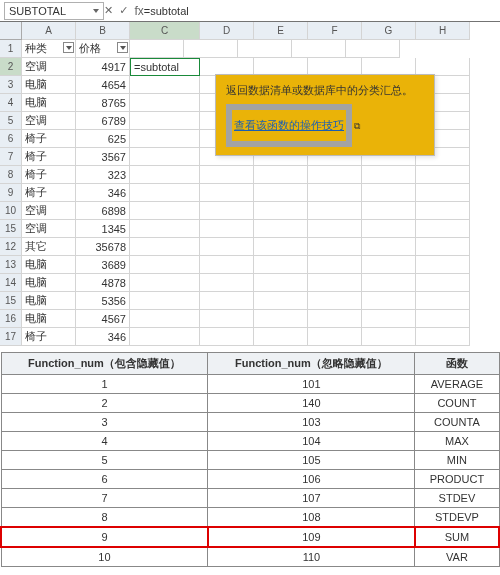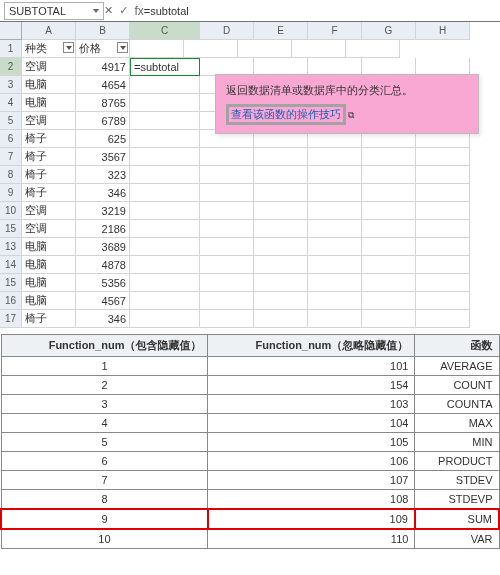--- a/index.html
+++ b/index.html
@@ -18,27 +18,27 @@
 .rowhdr{background:#e8eef4;justify-content:center;width:22px;font-size:10px;color:#555}
 .corner{width:22px;background:#e8eef4;border-right:1px solid #aaa;border-bottom:1px solid #aaa}
 .colA{width:54px}.colB{width:54px}.colC{width:70px}.colD{width:54px}.colE{width:54px}.colF{width:54px}.colG{width:54px}.colH{width:54px}
 .hdrcell.sel{background:#c9dcc9}
 .rowhdr.sel{background:#c9dcc9}
 .cell.b{text-align:right;justify-content:flex-end}
 .filter{position:absolute;right:1px;top:2px;width:11px;height:11px;border:1px solid #888;background:#fff;display:flex;align-items:center;justify-content:center}
 .filter:after{content:"";border-left:3px solid transparent;border-right:3px solid transparent;border-top:4px solid #555}
 .activec{border:1.5px solid #1a8a3a!important;background:#fff;position:relative;z-index:2}
 .activerow .rowhdr{background:#c9dcc9}
-.tooltip{position:absolute;left:215px;top:52px;width:264px;background:#f9a8d4;border:1px solid #bbb;padding:8px 10px;font-size:11px;z-index:6;box-shadow:2px 2px 4px rgba(0,0,0,.1)}
+.tooltip{position:absolute;left:215px;top:52px;width:220px;background:#eab308;border:1px solid #bbb;padding:8px 10px;font-size:11px;z-index:6;box-shadow:2px 2px 4px rgba(0,0,0,.1)}
 .tooltip .t1{margin-bottom:6px}
-.tooltip .t2{color:#1a5fb4;cursor:pointer;border:3px solid #a3a3a3;padding:0 2px;display:inline-block}
+.tooltip .t2{color:#1a5fb4;text-decoration:underline;cursor:pointer;border:6px solid #a3a3a3;padding:8px 2px;display:inline-block}
 .tooltip .popicon{display:inline-block;margin-left:2px;font-size:9px}
 
 .reftable{margin-top:6px;border:1px solid #888;border-collapse:collapse;width:100%;font-size:11px}
-.reftable th,.reftable td{border:1px solid #888;padding:3px 6px;text-align:right}
+.reftable th,.reftable td{border:1px solid #888;padding:3px 6px;text-align:center}
 .reftable th{background:#eef1f4;font-weight:bold}
 .reftable td.l{text-align:center}
 .reftable tr.hot td{border:2px solid #d00}
 .hdrrow .hdrcell{position:relative}
 .cellwrap{position:relative}
 </style>
 </head>
 <body>
 
 <div class="fbar">
@@ -169,32 +169,43 @@
         <div class="cell colC"></div>
         <div class="cell colD"></div>
         <div class="cell colE"></div>
         <div class="cell colF"></div>
         <div class="cell colG"></div>
         <div class="cell colH"></div>
       </div>
       <div class="row">
         <div class="rowhdr">10</div>
         <div class="cell colA">空调</div>
-        <div class="cell colB b">3219</div>
+        <div class="cell colB b">6898</div>
         <div class="cell colC"></div>
         <div class="cell colD"></div>
         <div class="cell colE"></div>
         <div class="cell colF"></div>
         <div class="cell colG"></div>
         <div class="cell colH"></div>
       </div>
       <div class="row">
         <div class="rowhdr">15</div>
         <div class="cell colA">空调</div>
-        <div class="cell colB b">2186</div>
+        <div class="cell colB b">1345</div>
+        <div class="cell colC"></div>
+        <div class="cell colD"></div>
+        <div class="cell colE"></div>
+        <div class="cell colF"></div>
+        <div class="cell colG"></div>
+        <div class="cell colH"></div>
+      </div>
+      <div class="row">
+        <div class="rowhdr">12</div>
+        <div class="cell colA">其它</div>
+        <div class="cell colB b">35678</div>
         <div class="cell colC"></div>
         <div class="cell colD"></div>
         <div class="cell colE"></div>
         <div class="cell colF"></div>
         <div class="cell colG"></div>
         <div class="cell colH"></div>
       </div>
       <div class="row">
         <div class="rowhdr">13</div>
         <div class="cell colA">电脑</div>
@@ -269,21 +280,21 @@
     </tr>
   </thead>
   <tbody id="refbody">
       <tr>
         <td class="l">1</td>
         <td>101</td>
         <td>AVERAGE</td>
       </tr>
       <tr>
         <td class="l">2</td>
-        <td>154</td>
+        <td>140</td>
         <td>COUNT</td>
       </tr>
       <tr>
         <td class="l">3</td>
         <td>103</td>
         <td>COUNTA</td>
       </tr>
       <tr>
         <td class="l">4</td>
         <td>104</td>

